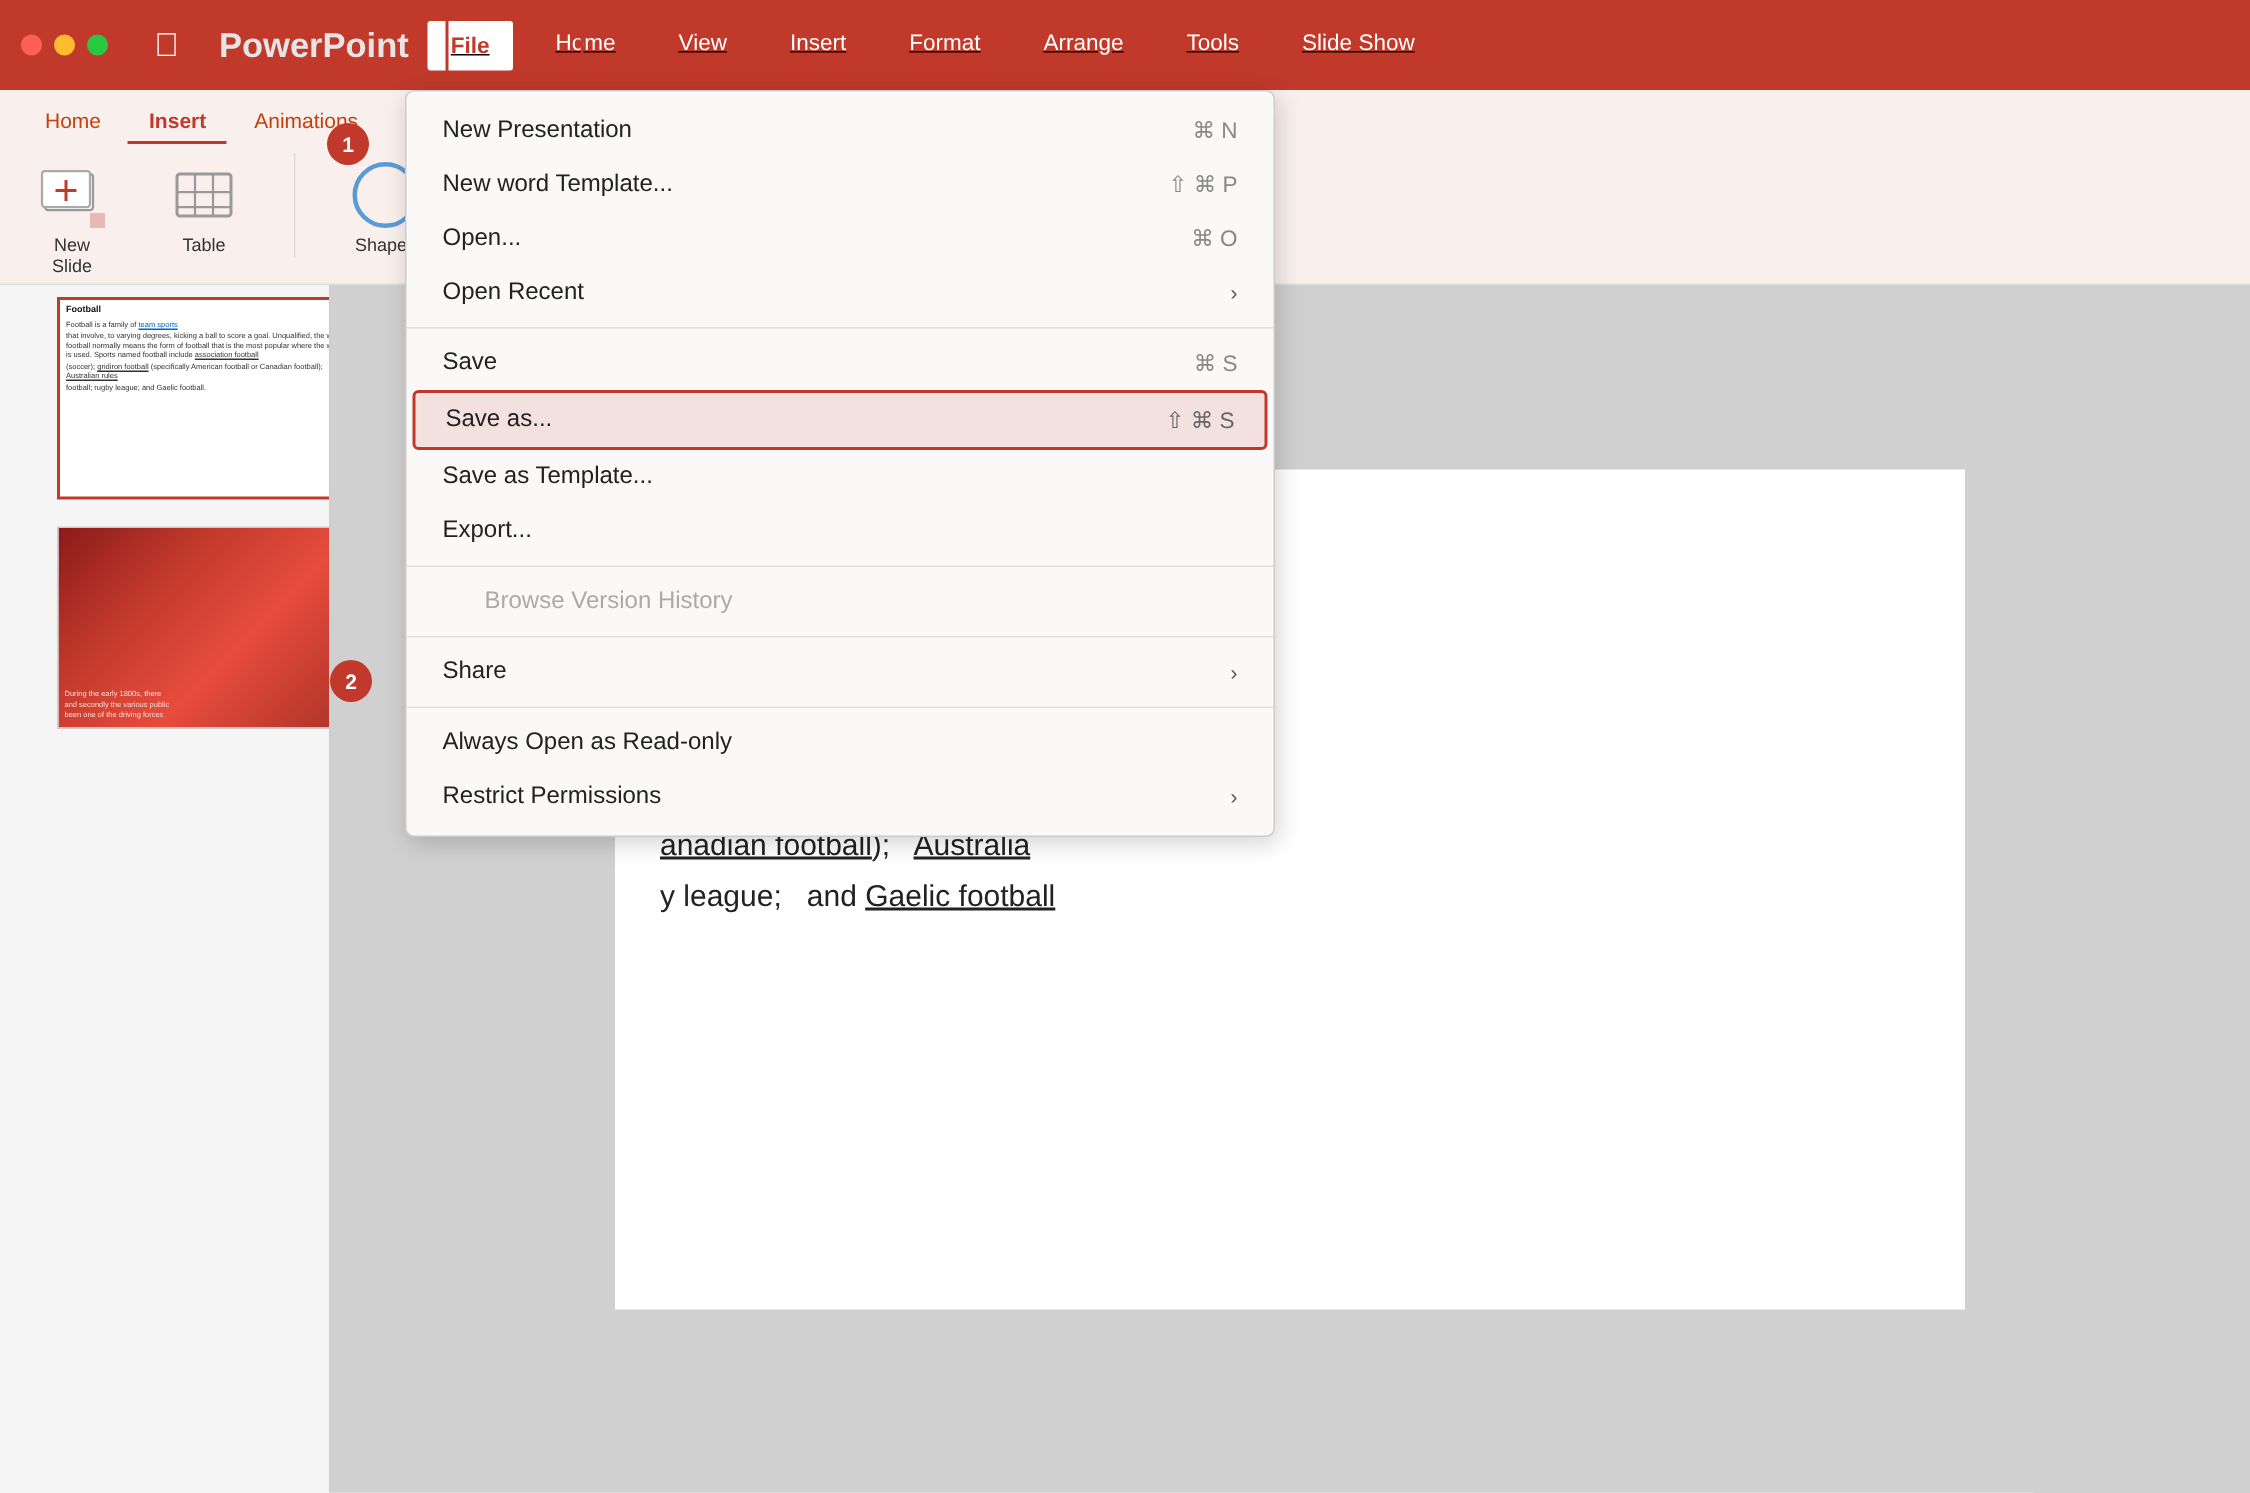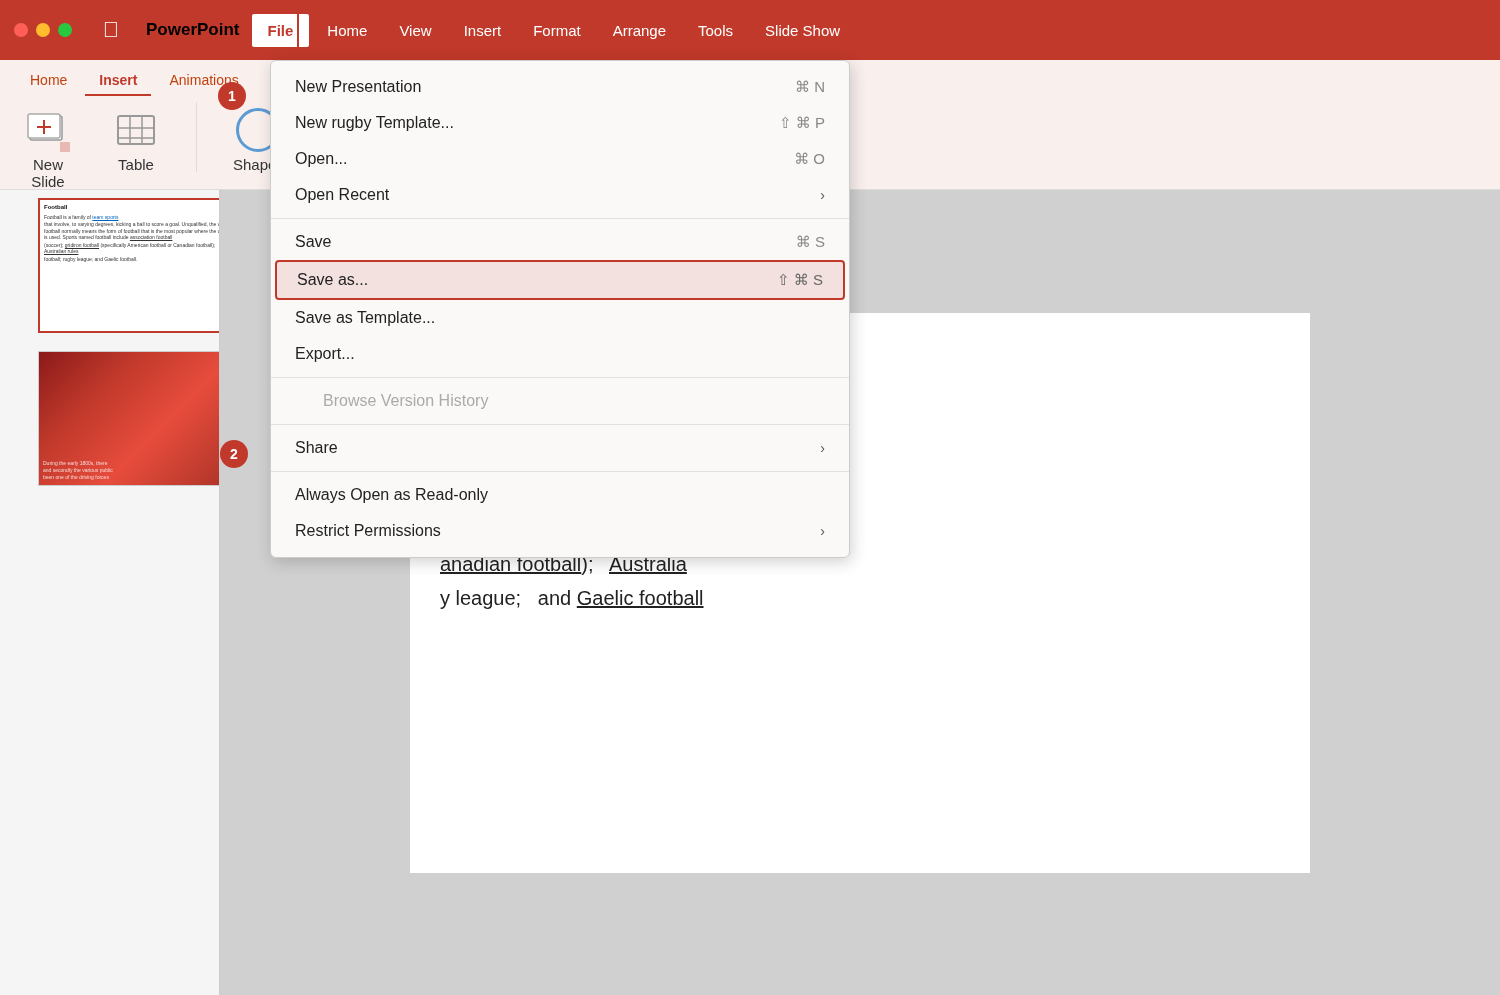--- a/index.html
+++ b/index.html
@@ -24,29 +24,30 @@
     }
     .menubar-apple {
       width: 50px;
       display: flex;
       align-items: center;
       justify-content: center;
       color: white;
       font-size: 22px;
     }
     .menubar-appname {
-      color: #000000;
+      color: #e5e5e5;
       font-weight: bold;
-      font-size: 17px;
+      font-size: 23px;
       padding: 0 10px;
     }
     .menubar-items {
       display: flex;
-      align-items: center;
-      gap: 0;
+      align-items: flex-start;
+      gap: 10px;
+      text-decoration: underline;
     }
     .menubar-item {
       color: white;
       font-size: 15px;
       padding: 8px 16px;
       cursor: pointer;
       border-radius: 4px;
     }
     .menubar-item.active {
       background: white;
@@ -107,21 +108,21 @@
       border-radius: 4px;
     }
     .ribbon-btn-icon {
       width: 48px;
       height: 48px;
       display: flex;
       align-items: center;
       justify-content: center;
     }
     .ribbon-btn-label {
-      font-size: 15px;
+      font-size: 12px;
       color: #333;
       text-align: center;
       margin-top: 2px;
     }
     .ribbon-divider {
       width: 1px;
       height: 70px;
       background: #ddd;
       margin: 0 4px;
     }
@@ -475,21 +476,21 @@
 </div>
 
 <div class="dropdown-overlay">
   <div class="dropdown-menu">
 
     <div class="dropdown-item">
       <span>New Presentation</span>
       <span class="shortcut">⌘ N</span>
     </div>
     <div class="dropdown-item">
-      <span>New rugby Template...</span>
+      <span>New word Template...</span>
       <span class="shortcut">⇧ ⌘ P</span>
     </div>
     <div class="dropdown-item">
       <span>Open...</span>
       <span class="shortcut">⌘ O</span>
     </div>
     <div class="dropdown-item">
       <span>Open Recent</span>
       <span class="dropdown-arrow">›</span>
     </div>

